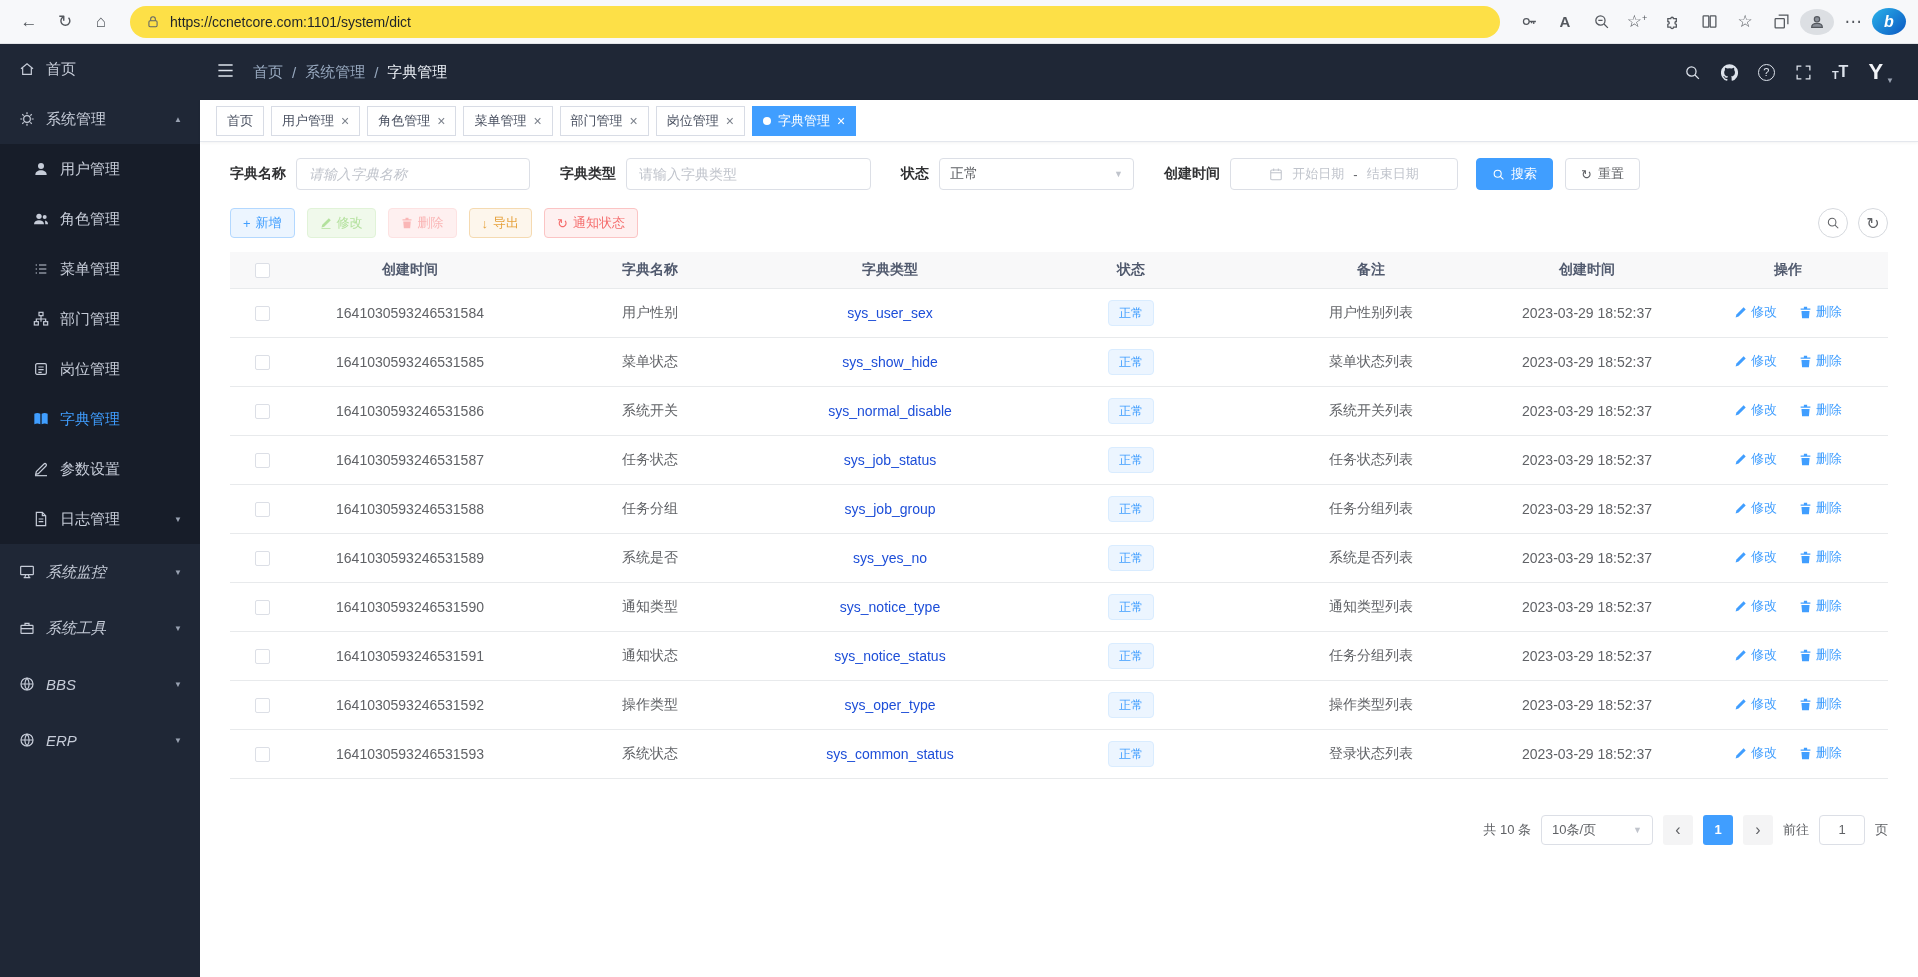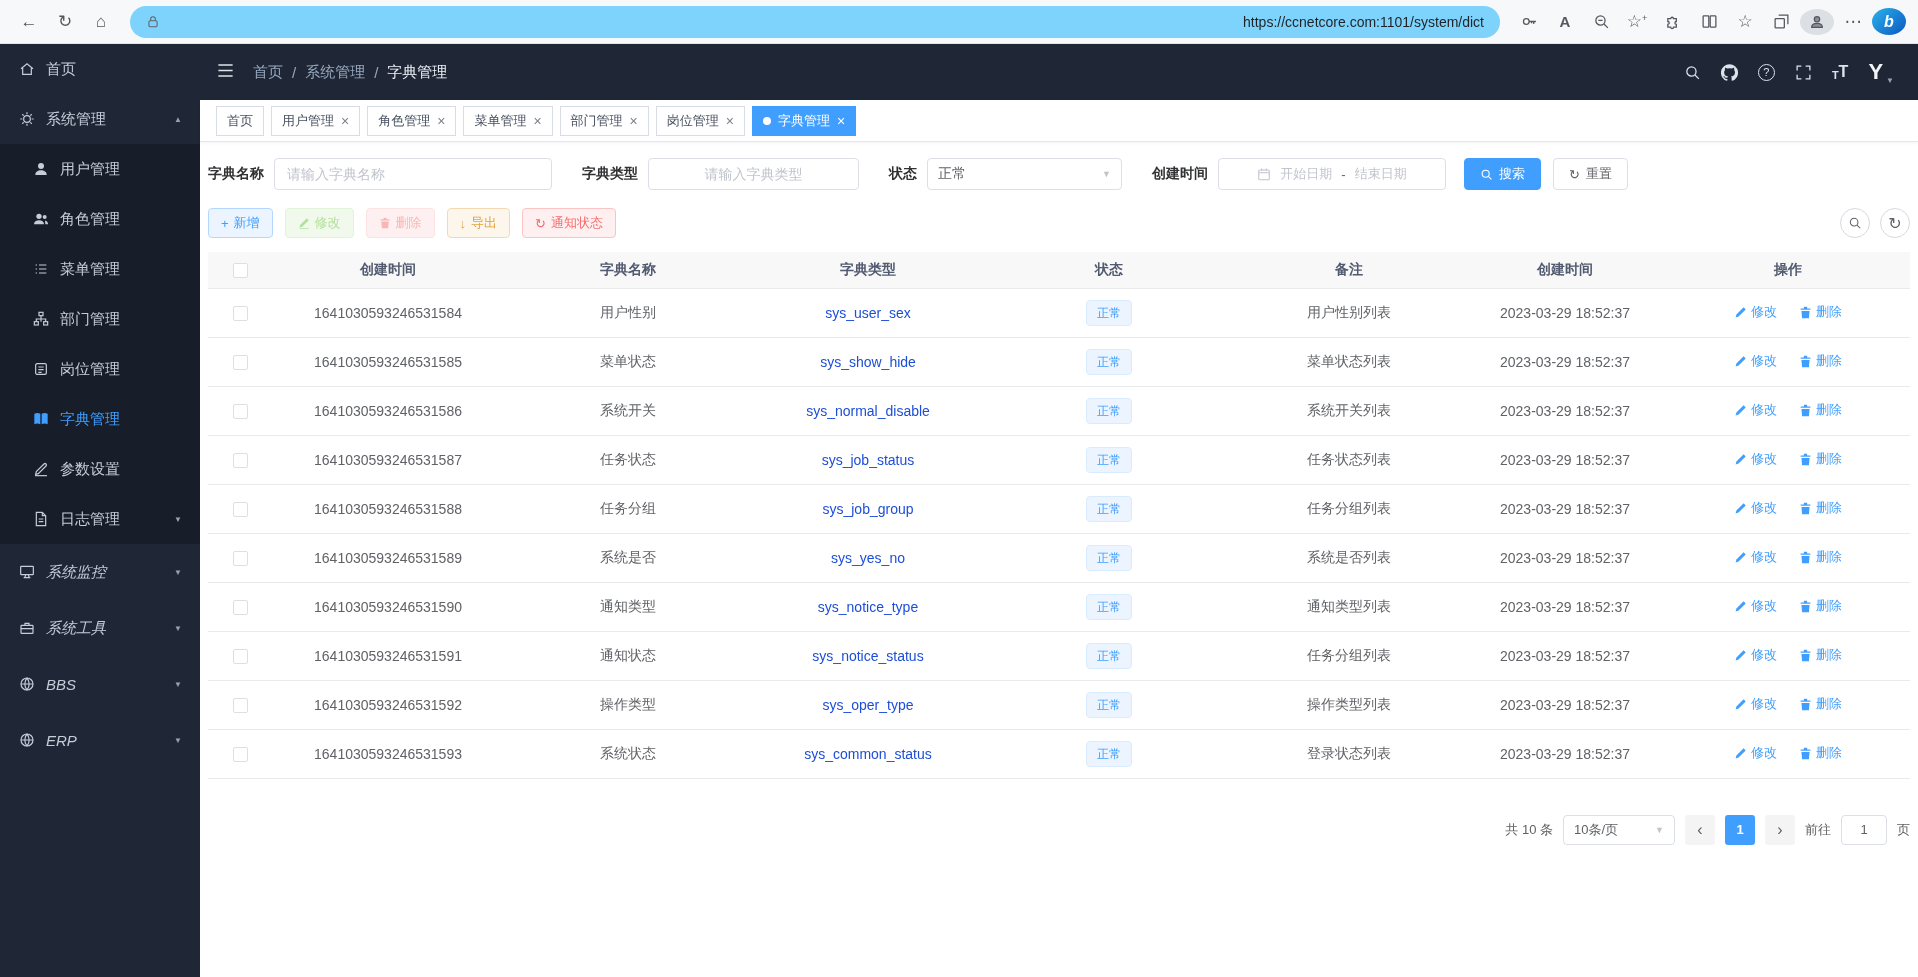--- a/index.html
+++ b/index.html
@@ -4,21 +4,21 @@
 <style>
   * { box-sizing:border-box; margin:0; padding:0; }
   html,body { width:1918px; height:977px; overflow:hidden; }
   body { font-family:"Liberation Sans","DejaVu Sans",sans-serif; background:#fff; color:#303133; }
   .cc { display:flex; align-items:center; justify-content:center; }
 
   
   .chrome { height:44px; background:#f7f8fa; border-bottom:1px solid #e2e4e8; display:flex; align-items:center; padding:0 12px; gap:2px; }
   .cbtn { min-width:34px; height:34px; border-radius:6px; color:#54585e; font-size:17px; display:flex; align-items:center; justify-content:center; cursor:pointer; }
   .cbtn svg { width:17px; height:17px; fill:none; stroke:#54585e; stroke-width:1.8; }
-  .addr { flex:1; height:32px; margin:0 10px; background:#7dd3fc; border-radius:16px; display:flex; align-items:center; gap:10px; padding:0 16px; font-size:14px; color:#1f2328;justify-content:space-between; }
+  .addr { flex:1; height:32px; margin:0 10px; background:#fde047; border-radius:16px; display:flex; align-items:center; gap:10px; padding:0 16px; font-size:14px; color:#1f2328; }
   .addr svg { width:14px; height:14px; fill:none; stroke:#5f6368; stroke-width:1.8; }
   .ra { font-size:15px; font-weight:bold; }
   .starplus sup { font-size:9px; position:relative; top:-4px; }
   .avatar { width:26px; height:26px; border-radius:50%; background:#dcdfe3; }
   .avatar svg { width:16px; height:16px; fill:#8a8f98; }
   .copilot { width:27px; height:27px; border-radius:50%; background:linear-gradient(135deg,#2bb3ea,#0b57c2); color:#fff; font-weight:bold; font-style:italic; font-size:16px; }
 
   
   .app { display:flex; height:933px; }
   .sidebar { width:200px; flex-shrink:0; background:#1f2736; display:flex; flex-direction:column; overflow:hidden; }
@@ -50,28 +50,28 @@
   .ylogo { font-size:22px; font-weight:bold; color:#f2f4f8; }
   .ycaret { font-size:8px; color:#98a1b1; align-self:flex-end; margin-left:3px; }
 
   .tabbar { height:42px; border-bottom:1px solid #e4e7ed; box-shadow:0 1px 3px rgba(0,0,0,.05); display:flex; align-items:center; gap:7px; padding:0 16px; background:#fff; }
   .tab { height:30px; display:inline-flex; align-items:center; gap:7px; padding:0 10px; border:1px solid #d8dce5; background:#fff; color:#495060; font-size:13px; cursor:pointer; white-space:nowrap; }
   .tab .x { font-size:14px; color:#7c828c; line-height:1; }
   .tab.active { background:#409eff; border-color:#409eff; color:#fff; }
   .tab.active::before { content:""; width:8px; height:8px; border-radius:50%; background:#fff; }
   .tab.active .x { color:#fff; }
 
-  .content { padding:16px 8px 0; flex:1; overflow:hidden; }
+  .content { padding:16px 30px 0; flex:1; overflow:hidden; }
 
   .filter { display:flex; align-items:center; }
   .fgroup { display:flex; align-items:center; gap:10px; margin-right:30px; }
   .flabel { font-size:14px; font-weight:bold; color:#303133; white-space:nowrap; }
   .inp { height:32px; border:1px solid #dcdfe6; border-radius:4px; padding:0 12px; font-size:14px; color:#606266; outline:none; background:#fff; }
   .inp::placeholder { color:#c0c4cc; }
-  .w230 { width:278px; } .w245 { width:211px;text-align:center; }
+  .w230 { width:234px;font-style:italic; } .w245 { width:245px; }
   .sel { width:195px; height:32px; border:1px solid #dcdfe6; border-radius:4px; padding:0 10px; display:flex; align-items:center; justify-content:space-between; font-size:14px; color:#606266; background:#fff; cursor:pointer; }
   .car { font-size:9px; color:#c0c4cc; }
   .dates { width:228px; height:32px; border:1px solid #dcdfe6; border-radius:4px; display:flex; align-items:center; justify-content:center; gap:9px; font-size:13px; color:#c0c4cc; background:#fff; }
   .dates svg { width:14px; height:14px; fill:none; stroke:#c0c4cc; stroke-width:1.8; }
   .dates .sep { color:#606266; }
   .btn { height:32px; border-radius:4px; font-size:13px; display:inline-flex; align-items:center; gap:6px; cursor:pointer; padding:0 15px; border:1px solid #dcdfe6; background:#fff; color:#606266; }
   .btn svg { width:13px; height:13px; fill:none; stroke:currentColor; stroke-width:2; }
   .btn.primary { background:#409eff; border-color:#409eff; color:#fff; margin-left:18px; }
   .btn.reset { margin-left:12px; }
 

